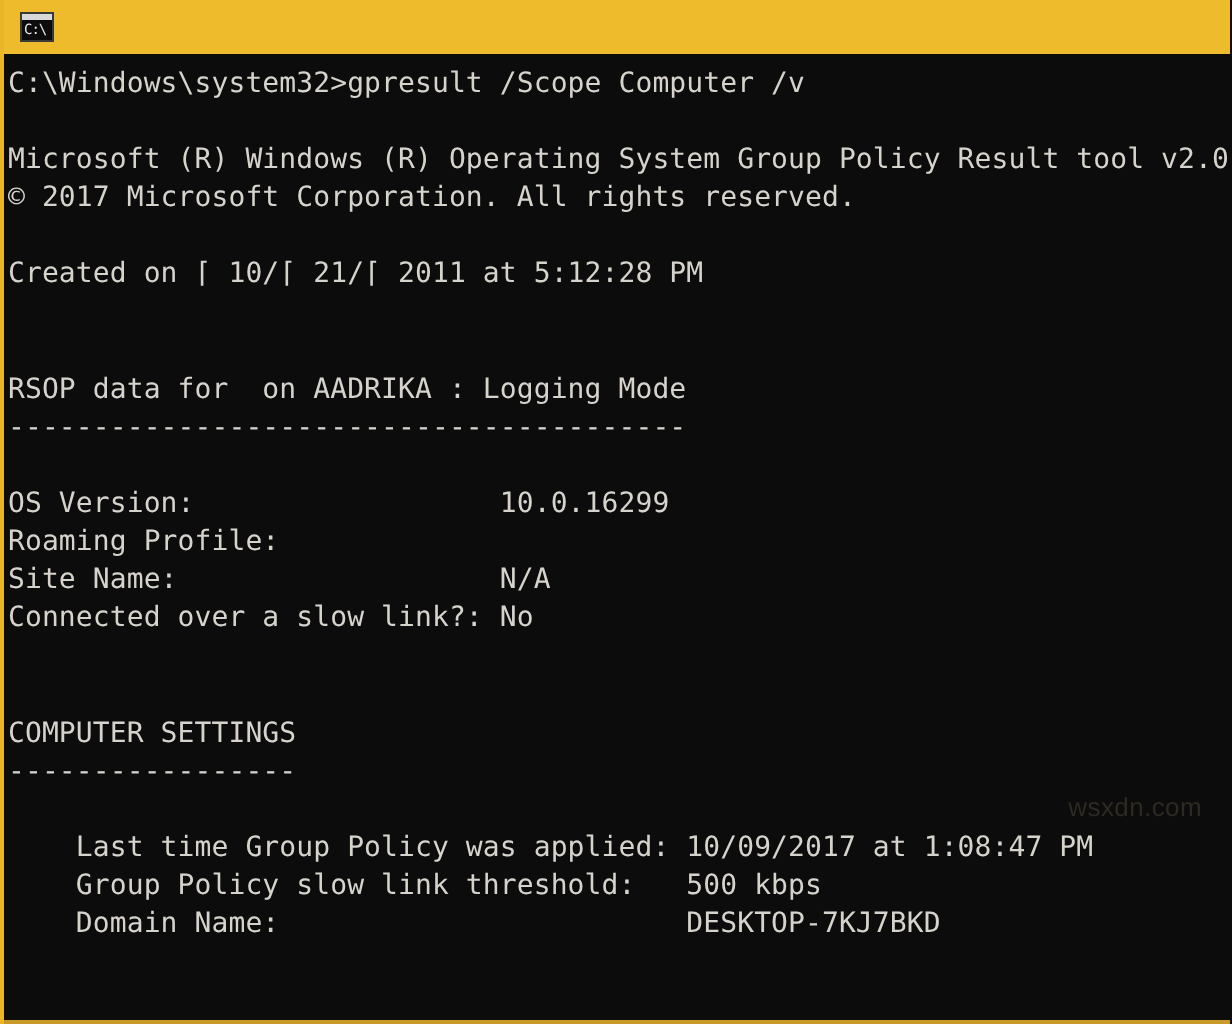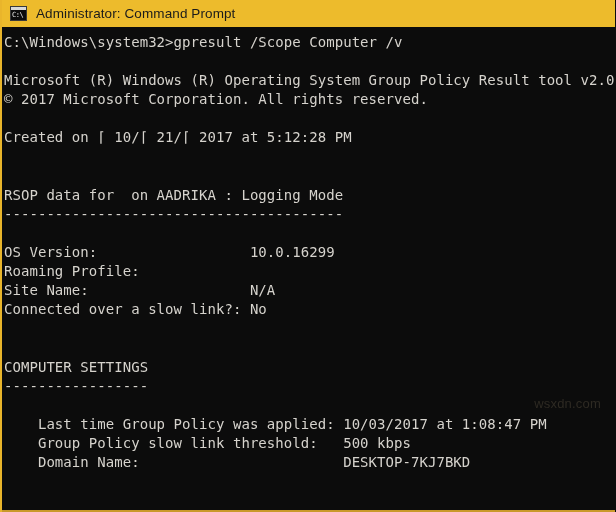--- a/index.html
+++ b/index.html
@@ -113,46 +113,45 @@
 </head>
 <body>
 
 <div id="window">
 
   <div id="titlebar">
     <div id="titlebar-icon">
       <div class="bar"></div>
       <div class="prompt">C:\</div>
     </div>
-    <div id="titlebar-title">Administrator: Command Prompt</div>
   </div>
 
   <div id="console">
     <div id="console-lines">
         <div class="line">C:\Windows\system32&gt;gpresult /Scope Computer /v</div>
         <div class="line blank"></div>
         <div class="line">Microsoft (R) Windows (R) Operating System Group Policy Result tool v2.0</div>
         <div class="line">© 2017 Microsoft Corporation. All rights reserved.</div>
         <div class="line blank"></div>
-        <div class="line">Created on ⌈ 10/⌈ 21/⌈ 2017 at 5:12:28 PM</div>
+        <div class="line">Created on ⌈ 10/⌈ 21/⌈ 2011 at 5:12:28 PM</div>
         <div class="line blank"></div>
         <div class="line blank"></div>
         <div class="line">RSOP data for  on AADRIKA : Logging Mode</div>
         <div class="line">----------------------------------------</div>
         <div class="line blank"></div>
         <div class="line">OS Version:                  10.0.16299</div>
         <div class="line">Roaming Profile:</div>
         <div class="line">Site Name:                   N/A</div>
         <div class="line">Connected over a slow link?: No</div>
         <div class="line blank"></div>
         <div class="line blank"></div>
         <div class="line">COMPUTER SETTINGS</div>
         <div class="line">-----------------</div>
         <div class="line blank"></div>
-        <div class="line">    Last time Group Policy was applied: 10/03/2017 at 1:08:47 PM</div>
+        <div class="line">    Last time Group Policy was applied: 10/09/2017 at 1:08:47 PM</div>
         <div class="line">    Group Policy slow link threshold:   500 kbps</div>
         <div class="line">    Domain Name:                        DESKTOP-7KJ7BKD</div>
       </div>
     <div id="watermark">wsxdn.com</div>
   </div>
 
   <div id="bottom-edge"></div>
 </div>
 
 </body></html>

